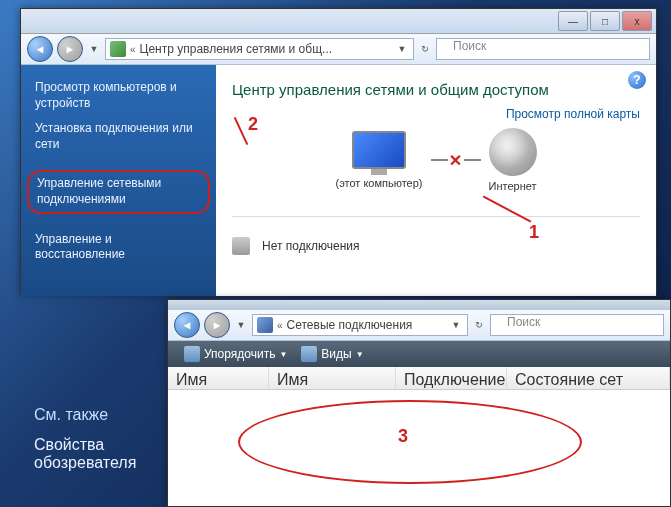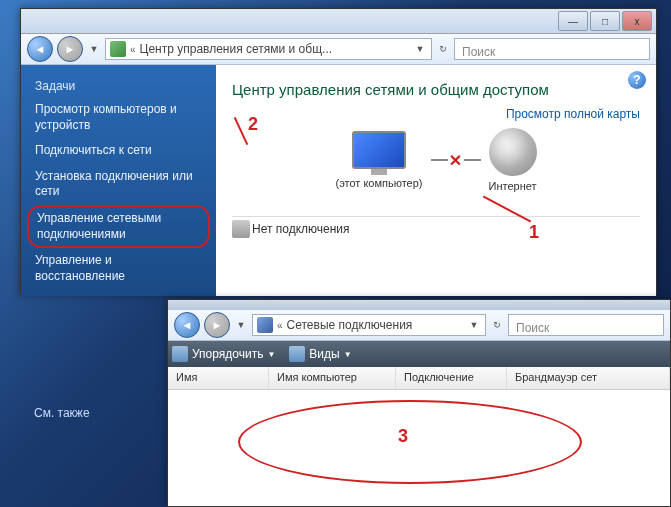--- a/index.html
+++ b/index.html
@@ -8,57 +8,57 @@
   .win-main{position:absolute;left:20px;top:8px;width:635px;height:285px;background:#f0f0f0;border:1px solid #333;box-shadow:0 0 8px rgba(0,0,0,.4)}
   .titlebar{height:24px;background:linear-gradient(#dfe9f5,#c7d8ed);border-bottom:1px solid #a0a0a0;position:relative}
   .win-controls{position:absolute;right:4px;top:2px;display:flex;gap:2px}
   .win-btn{width:28px;height:18px;background:linear-gradient(#e8eef7,#c0d0e5);border:1px solid #8a9ab0;border-radius:2px;font-size:10px;display:flex;align-items:center;justify-content:center;color:#333}
   .win-btn.close{background:linear-gradient(#e8a0a0,#d07070)}
   .navbar{height:30px;background:linear-gradient(#f5f9ff,#e0ebf8);border-bottom:1px solid #b0c0d5;display:flex;align-items:center;padding:0 6px;gap:4px}
   .nav-arrow{width:24px;height:24px;border-radius:50%;background:radial-gradient(circle at 30% 30%,#a8d0ff,#3a7ac0);display:flex;align-items:center;justify-content:center;color:#fff;font-size:11px;border:1px solid #2a5a90}
   .nav-arrow.disabled{background:radial-gradient(circle at 30% 30%,#d0d0d0,#a0a0a0)}
   .breadcrumb{flex:1;height:20px;background:#fff;border:1px solid #a0b0c5;display:flex;align-items:center;padding:0 4px;gap:4px;color:#444;overflow:hidden;white-space:nowrap}
   .bc-icon{width:16px;height:16px;background:linear-gradient(135deg,#7ac07a,#3a8a3a);border-radius:2px;flex-shrink:0}
-  .searchbox{width:180px;height:20px;background:#fff;border:1px solid #a0b0c5;padding:0 7px;color:#888;display:flex;align-items:flex-end}
+  .searchbox{width:180px;height:20px;background:#fff;border:1px solid #a0b0c5;padding:0 16px;color:#888;display:flex;align-items:flex-start}
   .body{display:flex;height:calc(100% - 54px)}
   .sidebar{width:195px;background:linear-gradient(180deg,#2a6ab5 0%,#1a4a85 100%);color:#fff;padding:10px 0;position:relative}
   .sb-heading{padding:4px 14px;color:#d8e8ff;font-size:12px}
   .sb-item{padding:5px 14px;color:#e8f0ff;cursor:pointer;line-height:1.3}
-  .sb-item.highlighted{border:2px solid #cc2020;border-radius:14px;margin:0 6px;padding:4px 8px}
+  .sb-item.highlighted{border:2px solid #cc2020;border-radius:14px;margin:13px 6px;padding:4px 8px}
   .content{flex:1;background:#fff;padding:10px 16px;position:relative}
   .help-icon{position:absolute;right:10px;top:6px;width:18px;height:18px;border-radius:50%;background:radial-gradient(circle at 30% 30%,#8ac0ff,#2a6ac0);color:#fff;font-weight:bold;display:flex;align-items:center;justify-content:center;font-size:12px}
   .page-title{color:#0a5a3a;font-size:15px;margin:6px 0 14px}
   .fullmap-link{position:absolute;right:16px;top:42px;color:#0a5aa0;font-size:12px}
   .network-diagram{display:flex;align-items:center;justify-content:center;gap:8px;margin-top:30px}
   .net-node{font-size:11px;color:#333}
   .monitor{width:56px;height:42px;margin:0 auto 4px;position:relative}
   .monitor-screen{width:50px;height:34px;background:linear-gradient(135deg,#4a8aff,#1a4ac0);border:2px solid #888;border-radius:3px;margin:0 auto}
   .monitor-stand{width:16px;height:6px;background:#aaa;margin:0 auto}
   .globe{width:48px;height:48px;border-radius:50%;background:radial-gradient(circle at 35% 30%,#e0e0e0,#888);margin:0 auto 4px;position:relative;overflow:hidden}
   .globe::after{content:"";position:absolute;inset:0;background:radial-gradient(ellipse at 40% 40%,rgba(255,255,255,.6),transparent 50%)}
   .net-line{width:50px;height:2px;background:#888;position:relative}
   .net-x{position:absolute;left:50%;top:50%;transform:translate(-50%,-50%);color:#d02020;font-weight:bold;font-size:16px;background:#fff;width:16px;height:16px;border-radius:50%;display:flex;align-items:center;justify-content:center}
-  .status-row{margin-top:24px;border-top:1px solid #ddd;padding-top:3px;display:flex;align-items:center;gap:2px;color:#333}
+  .status-row{margin-top:24px;border-top:1px solid #ddd;padding-top:20px;display:flex;align-items:center;gap:12px;color:#333}
   .status-icon{width:18px;height:18px;background:linear-gradient(#ccc,#999);border-radius:2px}
   
   .annot{position:absolute;color:#d02020;font-weight:bold;font-size:18px;font-family:Arial}
   .annot-line{position:absolute;background:#d02020}
   
   .win-sub{position:absolute;left:167px;top:299px;width:502px;height:206px;background:#fff;border:1px solid #333;box-shadow:0 0 8px rgba(0,0,0,.4);overflow:hidden}
   .sub-titlebar{height:10px;background:linear-gradient(#d0dce8,#b8c8dc)}
-  .toolbar{height:26px;background:linear-gradient(#5a6a7a,#3a4a5a);display:flex;align-items:center;padding:0 4px;gap:14px;color:#fff;font-size:12px}
+  .toolbar{height:26px;background:linear-gradient(#5a6a7a,#3a4a5a);display:flex;align-items:center;padding:0 16px;gap:14px;color:#fff;font-size:12px}
   .tb-item{display:flex;align-items:center;gap:4px}
   .tb-icon{width:16px;height:16px;background:linear-gradient(#a0c0e0,#6090c0);border-radius:2px}
-  .columns{height:22px;background:linear-gradient(#fafafa,#eaeaea);border-bottom:1px solid #ccc;display:flex;font-size:11px;color:#333}
+  .columns{height:22px;background:linear-gradient(#fafafa,#eaeaea);border-bottom:1px solid #ccc;display:flex;font-size:16px;color:#333}
   .col{padding:4px 8px;border-right:1px solid #ddd}
   .sub-body{position:relative;height:calc(100% - 88px);background:#fff}
   .ellipse{position:absolute;left:70px;top:10px;width:340px;height:80px;border:2px solid #d02020;border-radius:50%}
   
   .sidebar-bottom{position:absolute;left:20px;top:400px;width:197px;color:#e8f0ff}
-  .sb-bottom-item{padding:6px 14px;font-size:12px}
+  .sb-bottom-item{padding:6px 14px;font-size:16px}
   .chevrons{font-size:10px;color:#555}
   .dd{width:14px;text-align:center;color:#555;font-size:9px}
 </style>
 </head>
 <body>
 
 <div class="desktop">
 
   <div class="win-main">
     <div class="titlebar">
@@ -78,23 +78,21 @@
         <span>Центр управления сетями и общ...</span>
         <span style="margin-left:auto" class="dd">▼</span>
       </div>
       <div class="dd">↻</div>
       <div class="searchbox">
         <span>Поиск</span>
       </div>
     </div>
     <div class="body">
       <div class="sidebar">
-        <div class="sb-heading">Задачи</div>
         <div class="sb-item">Просмотр компьютеров и устройств</div>
-        <div class="sb-item">Подключиться к сети</div>
         <div class="sb-item">Установка подключения или сети</div>
         <div class="sb-item highlighted">Управление сетевыми подключениями</div>
         <div class="sb-item">Управление и восстановление</div>
       </div>
       <div class="content">
         <div class="help-icon">?</div>
         <div class="page-title">Центр управления сетями и общим доступом</div>
         <div class="fullmap-link">Просмотр полной карты</div>
         <div class="network-diagram">
           <div class="net-node">
@@ -152,25 +150,26 @@
       <div class="tb-item">
         <div class="tb-icon"></div>
         <span>Виды</span>
         <span style="font-size:8px">▼</span>
       </div>
     </div>
     <div class="columns">
       <div class="col" style="width:84px">Имя</div>
       <div class="col" style="width:110px">Имя компьютер</div>
       <div class="col" style="width:94px">Подключение</div>
-      <div class="col" style="flex:1">Брандмауэр сет</div>
+      <div class="col" style="flex:1">Состояние сет</div>
     </div>
     <div class="sub-body">
       <div class="ellipse"></div>
       <div class="annot" style="left:230px;top:36px">3</div>
     </div>
   </div>
 
   <div class="sidebar-bottom">
     <div class="sb-bottom-item" style="color:#c8dcff">См. также</div>
+    <div class="sb-bottom-item">Свойства обозревателя</div>
   </div>
 
 </div>
 
 </body></html>

